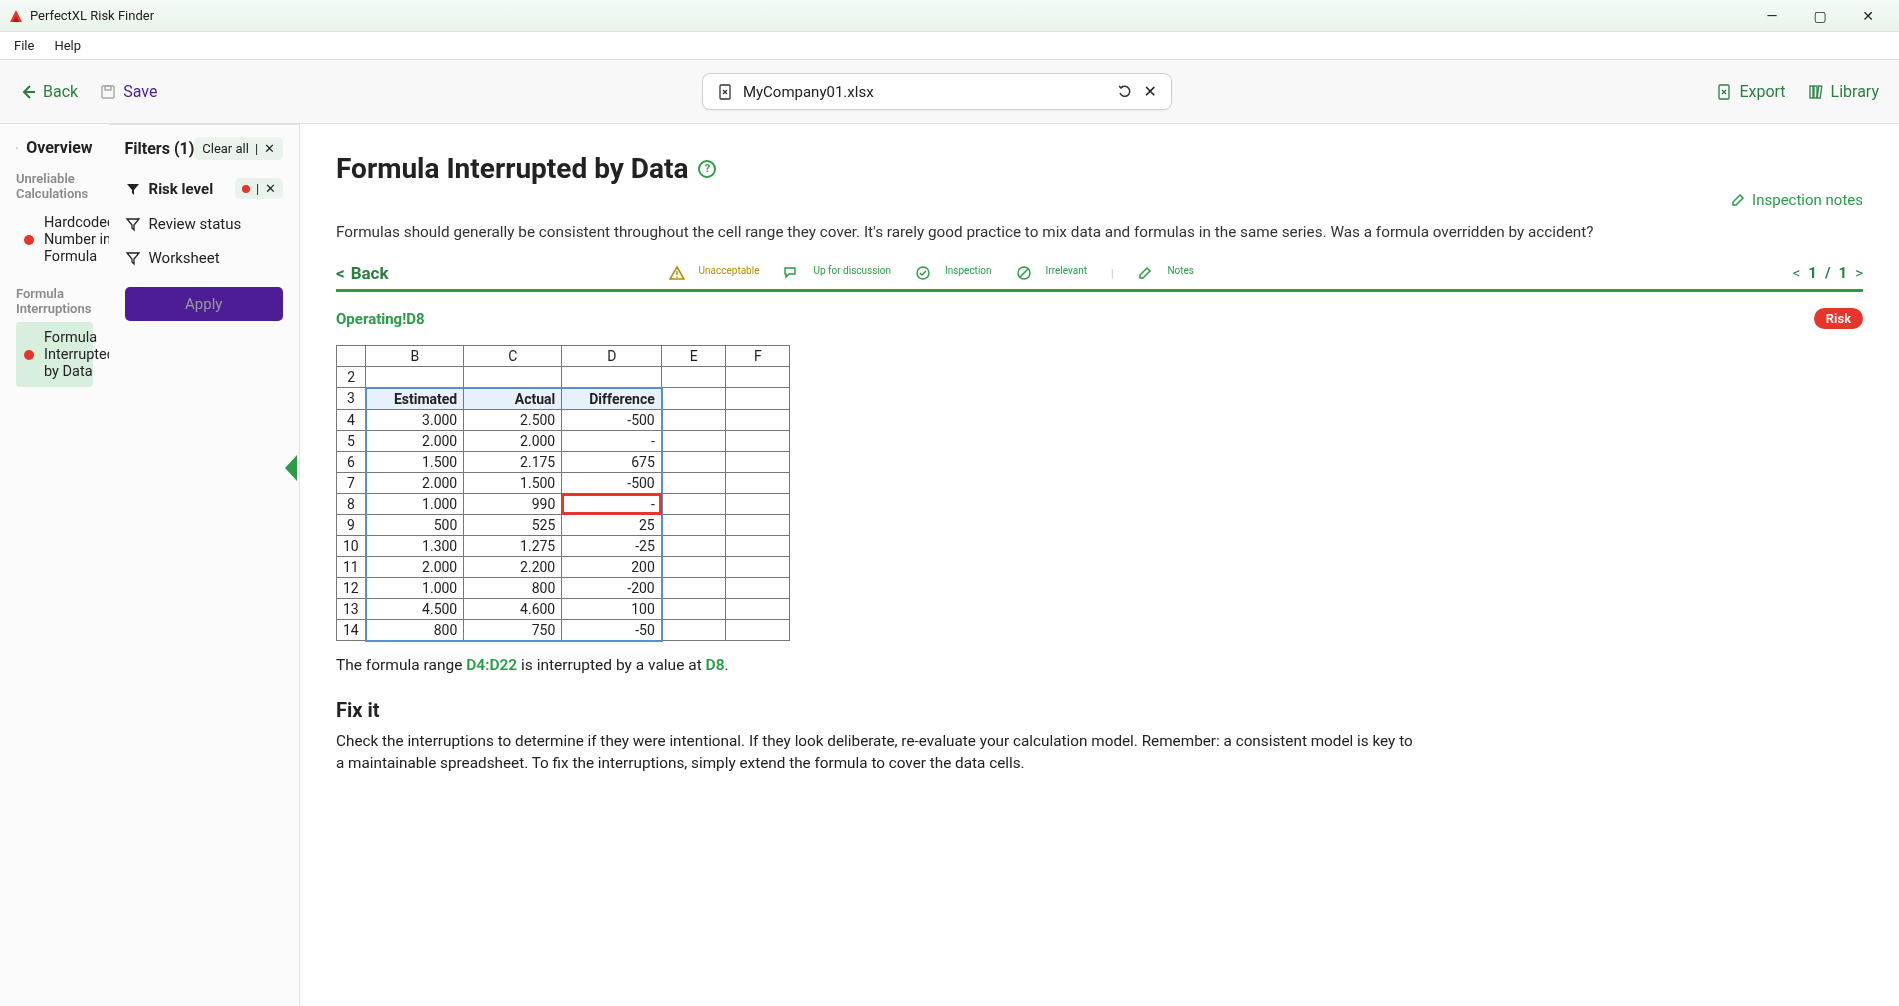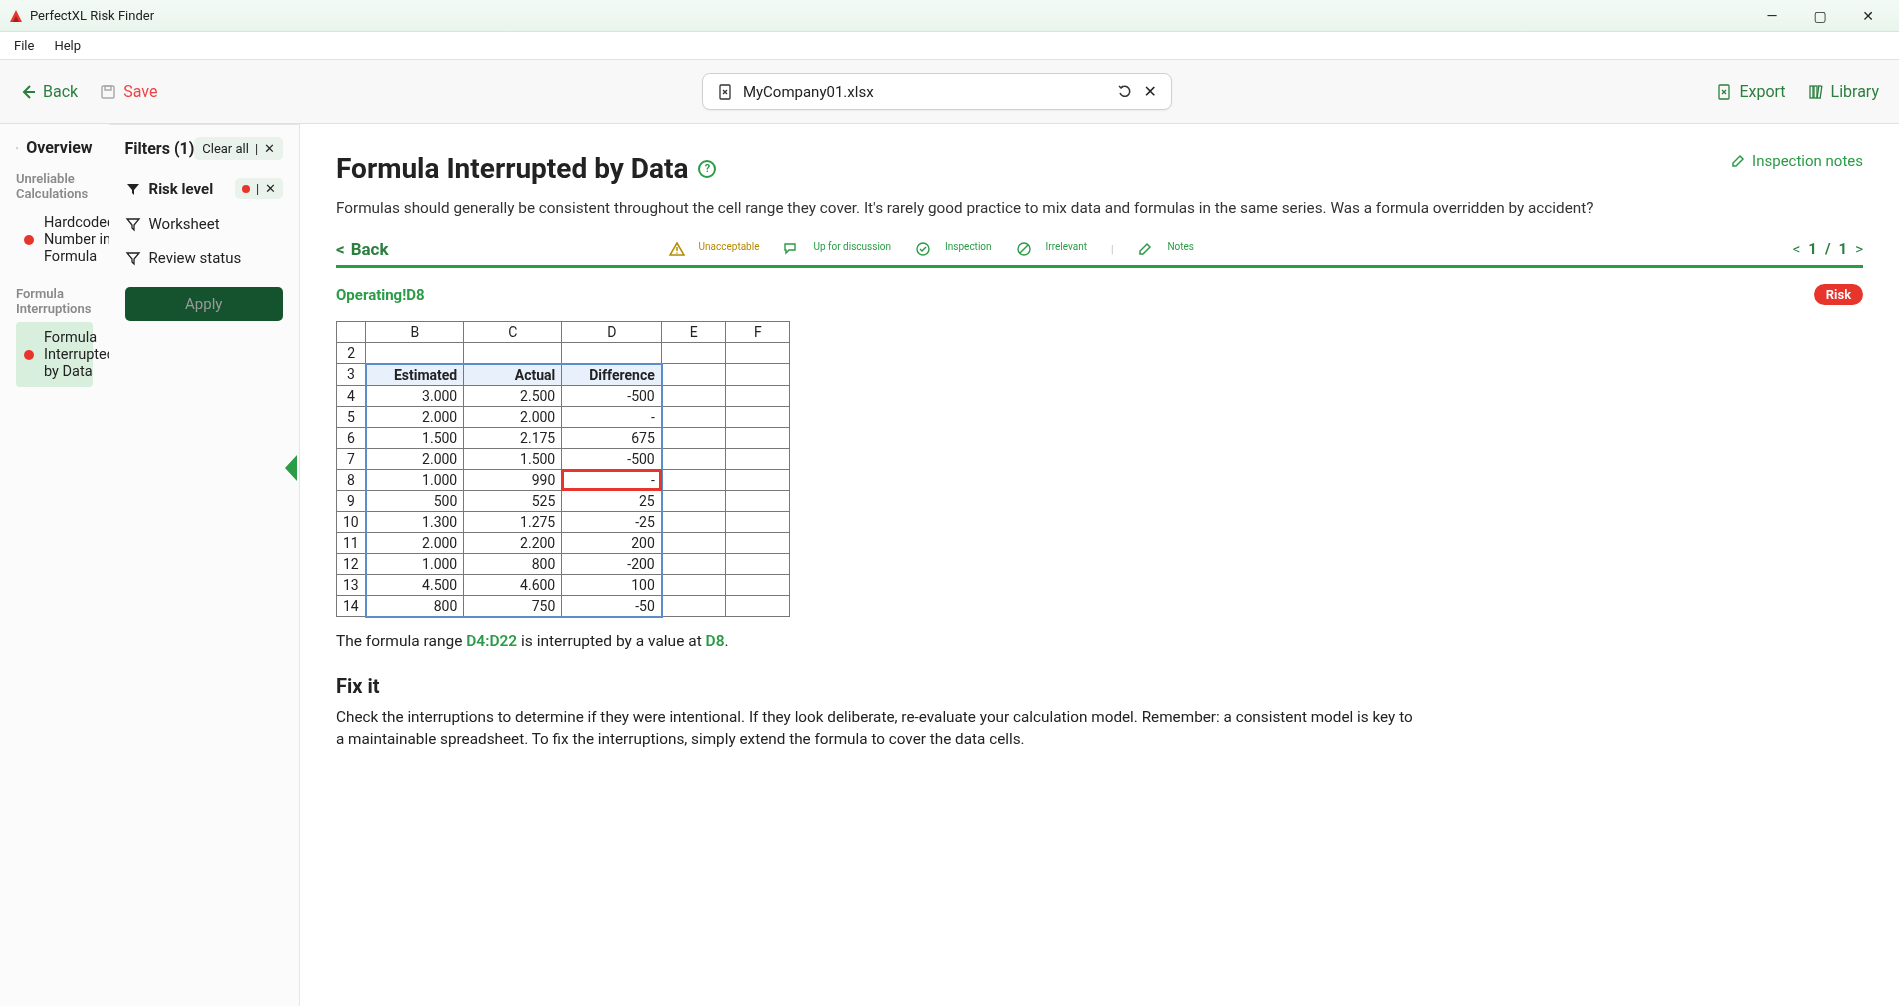--- a/index.html
+++ b/index.html
@@ -11,50 +11,50 @@
 .titlebar .win-controls { display: flex; gap: 18px; padding-right: 8px; }
 .win-btn { width: 30px; text-align: center; font-size: 14px; cursor: default; }
 
 .menubar { display: flex; align-items: center; height: 28px; padding: 0 4px; border-bottom: 1px solid #e0e0e0; font-size: 13px; }
 .menubar .menuitem { padding: 4px 10px; cursor: default; }
 
 .topbar { display: flex; align-items: center; height: 64px; padding: 0 20px; border-bottom: 1px solid #e0e0e0; background: #f8f8f8; }
 .topbar .left, .topbar .right { display: flex; gap: 22px; align-items: center; }
 .topbar .center { flex: 1; display: flex; justify-content: center; }
 .topbar-btn { display: inline-flex; align-items: center; gap: 7px; color: #2a7f3f; font-size: 16px; cursor: default; }
-.topbar-btn.disabled { color: #ef4444; }
+.topbar-btn.disabled { color: #4c1d95; }
 .filepill { display: flex; align-items: center; gap: 10px; background: #fff; border: 1px solid #d0d0d0; border-radius: 8px; padding: 8px 14px; min-width: 470px; box-shadow: 0 1px 2px rgba(0,0,0,.05); }
 .filepill .name { flex: 1; font-size: 15px; }
 
 .app-body { display: flex; height: calc(1006px - 32px - 28px - 64px); }
 .sidebar { width: 300px; background: #fbfbfb; border-right: 1px solid #e5e5e5; display: flex; }
 .sidebar-scroll { flex: 1; overflow: auto; padding: 14px 16px; }
 .side-heading { display: flex; align-items: center; gap: 8px; font-weight: 700; font-size: 16px; margin-bottom: 12px; }
 .side-group-title { font-size: 13px; color: #8a8a8a; font-weight: 600; margin: 14px 0 6px; }
 .side-item { display: flex; align-items: center; gap: 10px; padding: 7px 8px; border-radius: 4px; cursor: default; font-size: 14.5px; }
 .side-item.active { background: #d9efde; }
 .dot-red { width: 10px; height: 10px; border-radius: 50%; background: #e7352c; flex-shrink: 0; }
 
 .filters { border-top: 1px solid #e5e5e5; padding: 12px 16px; }
 .filters-row { display: flex; justify-content: space-between; align-items: center; margin-bottom: 10px; }
 .filters-title { font-weight: 700; font-size: 16px; }
 .clear-chip { background: #e9f3ec; border-radius: 5px; padding: 4px 8px; font-size: 13px; display: inline-flex; align-items: center; gap: 6px; cursor: default; }
 .funnel-row { display: flex; align-items: center; justify-content: space-between; padding: 8px 0; }
 .funnel-left { display: flex; align-items: center; gap: 8px; font-size: 15px; }
 .funnel-left .bold { font-weight: 700; }
 .chip-small { background: #e9f3ec; border-radius: 5px; padding: 3px 7px; display: inline-flex; align-items: center; gap: 6px; font-size: 13px; }
-.apply-btn { display: block; width: 100%; text-align: center; background: #14532d; color: #9a9a9a; border-radius: 5px; padding: 8px 4px; margin-top: 12px; font-size: 15px; }
+.apply-btn { display: block; width: 100%; text-align: center; background: #4c1d95; color: #9a9a9a; border-radius: 5px; padding: 8px 4px; margin-top: 12px; font-size: 15px; }
 
 .collapse-handle { position: absolute; left: 285px; top: 455px; width: 12px; height: 26px; background: #2a9b47; clip-path: polygon(100% 0, 0 50%, 100% 100%); }
 
 .main { flex: 1; padding: 28px 36px; overflow: auto; position: relative; }
 .page-head { display: flex; justify-content: space-between; align-items: flex-start; }
 .page-title { font-size: 28px; font-weight: 700; display: flex; align-items: center; gap: 10px; }
 .help-circ { width: 18px; height: 18px; border: 2px solid #2a9b47; color: #2a9b47; border-radius: 50%; font-size: 11px; display: inline-flex; align-items: center; justify-content: center; }
-.insp-notes { color: #2a9b47; font-size: 15px; display: inline-flex; align-items: center; gap: 6px; cursor: default; }
+.insp-notes { color: #2a9b47; font-size: 15px; display: inline-flex; align-items: center; gap: 6px; cursor: default; margin-top: 39px; }
 .desc { color: #333; font-size: 15.3px; margin: 14px 0 22px; }
 
 .toolbar { display: flex; align-items: center; border-bottom: 3px solid #2a9b47; padding-bottom: 6px; margin-bottom: 16px; }
 .tool-back { font-size: 17px; font-weight: 700; color: #2a7f3f; display: inline-flex; align-items: center; gap: 6px; cursor: default; }
 .tool-actions { display: flex; gap: 24px; align-items: center; margin-left: 280px; }
 .tool-link { display: inline-flex; align-items: flex-start; gap: 14px; font-size: 10px; cursor: default; }
 .tool-link.un { color: #b58a00; }
 .tool-link.up { color: #2a9b47; }
 .tool-link.sep { color: #bbb; }
 .pager { margin-left: auto; display: inline-flex; gap: 8px; align-items: center; color: #2a7f3f; font-size: 15px; }
@@ -201,29 +201,29 @@
           <span class="dot-red" style="width:8px;height:8px"></span>
           <span>|</span>
           <span>✕</span>
         </span>
       </div>
       <div class="funnel-row">
         <div class="funnel-left">
           <svg class="ico" viewBox="0 0 16 16">
               <path d="M2 3 H14 L9 9 V14 L7 12 V9 Z" fill="none" stroke="#222" stroke-width="1.3"></path>
             </svg>
-          <span>Worksheet</span>
+          <span>Review status</span>
         </div>
       </div>
       <div class="funnel-row">
         <div class="funnel-left">
           <svg class="ico" viewBox="0 0 16 16">
               <path d="M2 3 H14 L9 9 V14 L7 12 V9 Z" fill="none" stroke="#222" stroke-width="1.3"></path>
             </svg>
-          <span>Review status</span>
+          <span>Worksheet</span>
         </div>
       </div>
       <div class="apply-btn">
         <span>Apply</span>
       </div>
     </div>
   </aside>
 
   <div class="collapse-handle"></div>
 

